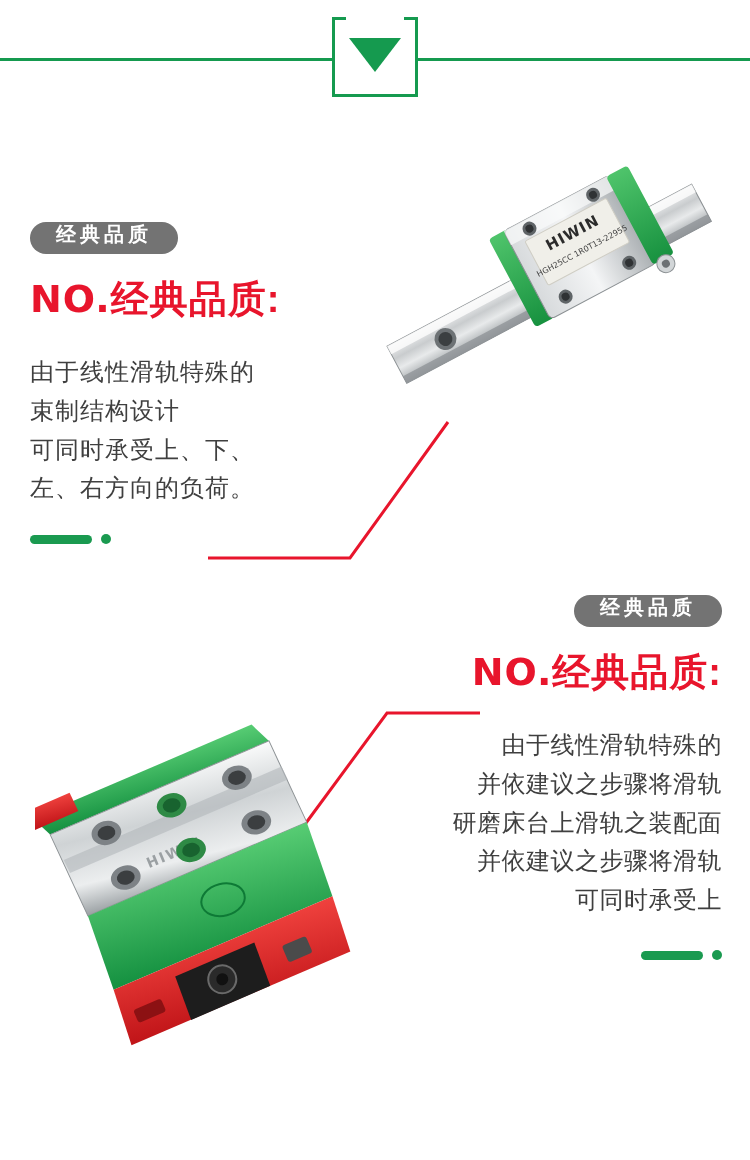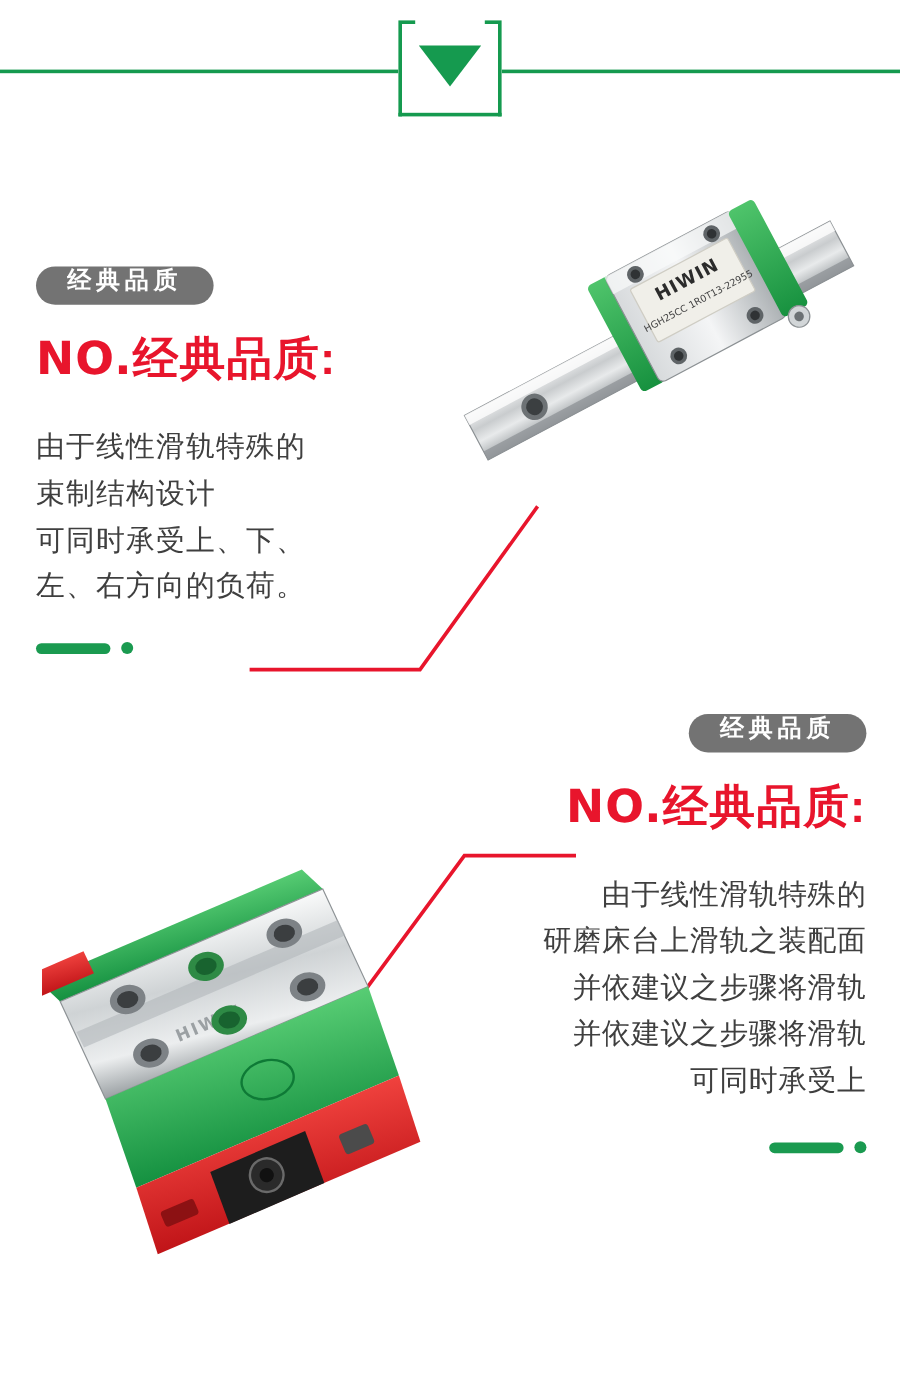--- a/index.html
+++ b/index.html
@@ -255,22 +255,22 @@
     </div>
   </div>
 
   <div class="sec2-text">
     <div class="tag">经典品质</div>
     <div class="headline">
       <span class="no">NO.</span><span>经典品质:</span>
     </div>
     <div class="body-text">
       <div>由于线性滑轨特殊的</div>
+      <div>并依建议之步骤将滑轨</div>
       <div>研磨床台上滑轨之装配面</div>
-      <div>并依建议之步骤将滑轨</div>
       <div>并依建议之步骤将滑轨</div>
       <div>可同时承受上</div>
     </div>
     <div class="dots right">
       <span class="bar"></span>
       <span class="dot"></span>
     </div>
   </div>
 
   <svg class="leader" style="left:295px; top:705px; width:190px; height:140px;">

